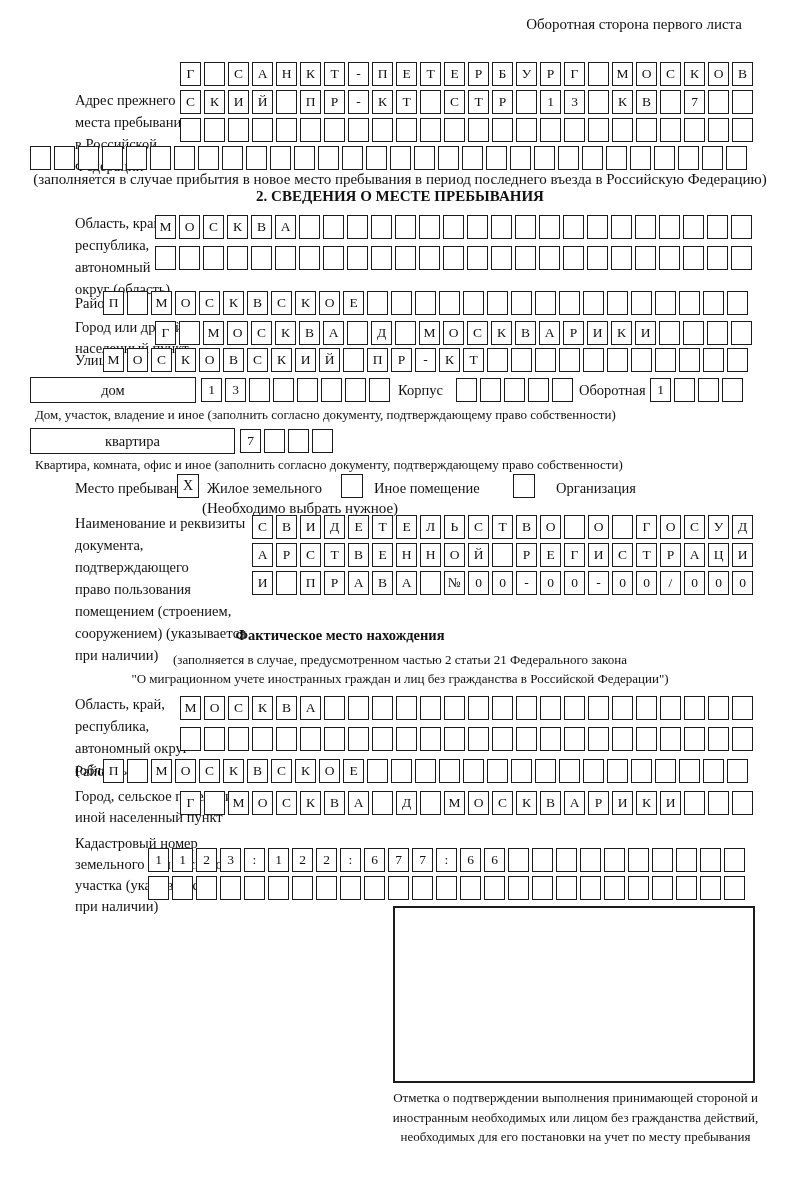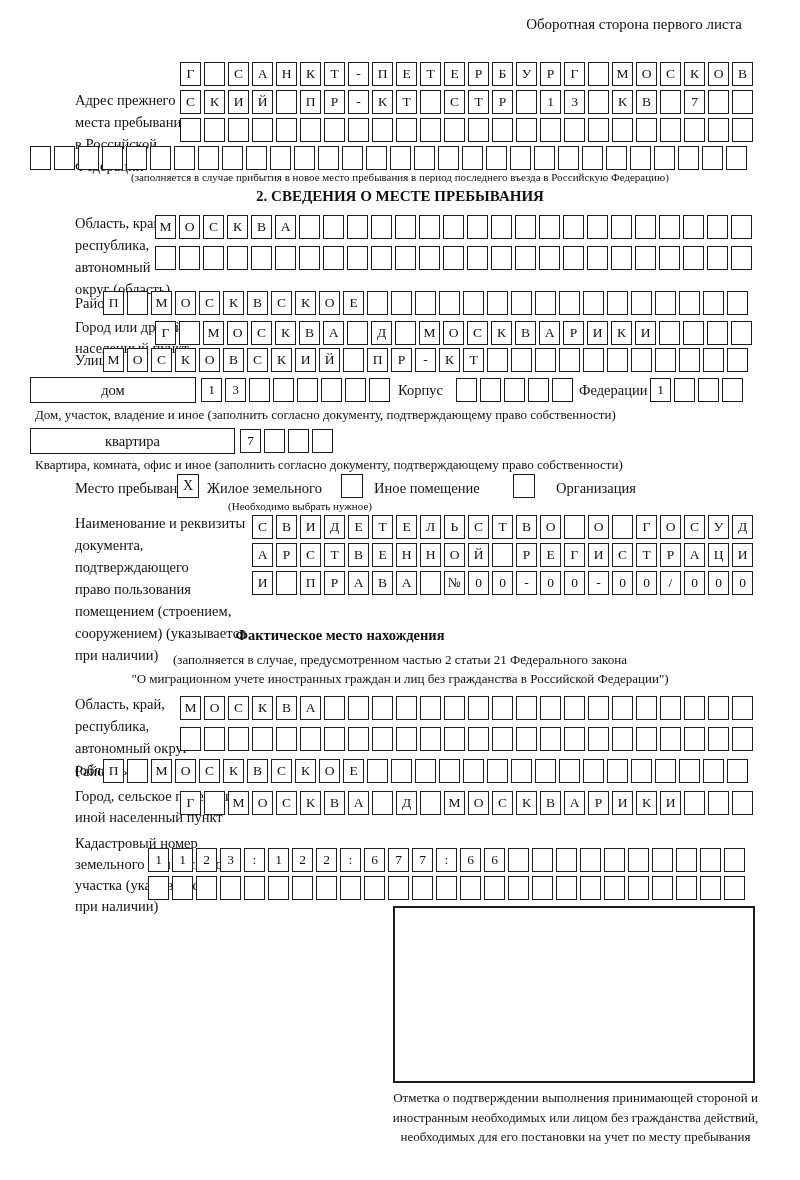--- a/index.html
+++ b/index.html
@@ -17,21 +17,21 @@
     font-size:13.5px;font-family:"Liberation Serif",serif;background:#fff;flex:0 0 auto;
   }
   .widebox{
     box-sizing:border-box;border:1.6px solid #1c1c1c;height:26px;background:#fff;
     display:flex;align-items:center;justify-content:center;font-size:14.5px;text-align:center;
   }
   .chk{
     box-sizing:border-box;width:22px;height:24px;border:1.6px solid #1c1c1c;background:#fff;
     display:flex;align-items:center;justify-content:center;font-size:14px;
   }
-  .note{font-size:11px;color:#111;}
+  .note{font-size:15px;color:#111;}
   .center{text-align:center;}
   .bold{font-weight:bold;}
   .title{font-size:15px;font-weight:bold;}
   .stampbox{box-sizing:border-box;border:2px solid #1c1c1c;background:#fff;}
 </style>
 </head>
 <body>
 
 <div class="page">
 
@@ -318,21 +318,21 @@
       <span class="cell"></span>
     </div>
   <div class="abs lbl" style="top:379px;left:398px;">Корпус</div>
   <div class="cells" style="top:378px;left:456px;">
       <span class="cell"></span>
       <span class="cell"></span>
       <span class="cell"></span>
       <span class="cell"></span>
       <span class="cell"></span>
     </div>
-  <div class="abs lbl" style="top:379px;left:579px;">Федерации</div>
+  <div class="abs lbl" style="top:379px;left:579px;">Оборотная</div>
   <div class="cells" style="top:378px;left:650px;">
       <span class="cell">1</span>
       <span class="cell"></span>
       <span class="cell"></span>
       <span class="cell"></span>
     </div>
   <div class="abs widebox" style="top:428px;left:30px;width:205px;">квартира</div>
 
   <div class="abs" style="top:407px;left:35px;font-size:13px;">Дом, участок, владение и иное (заполнить согласно документу, подтверждающему право собственности)</div>
   <div class="cells" style="top:429px;left:240px;">

